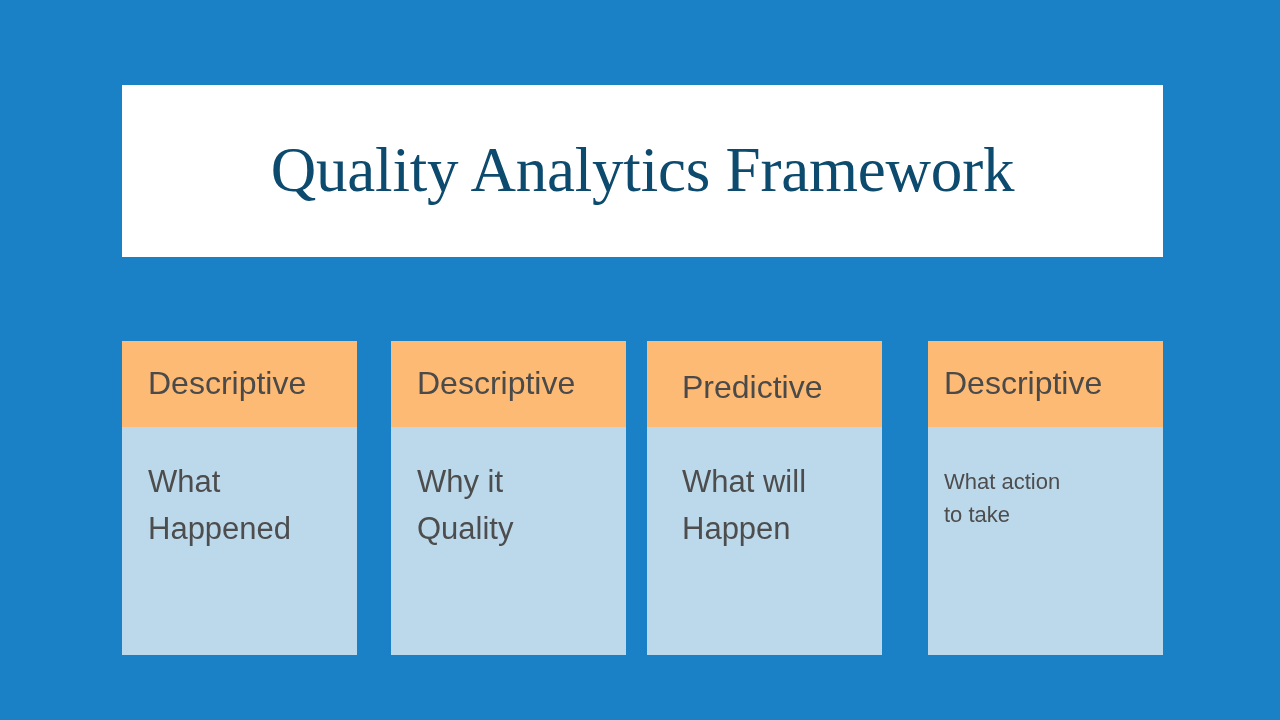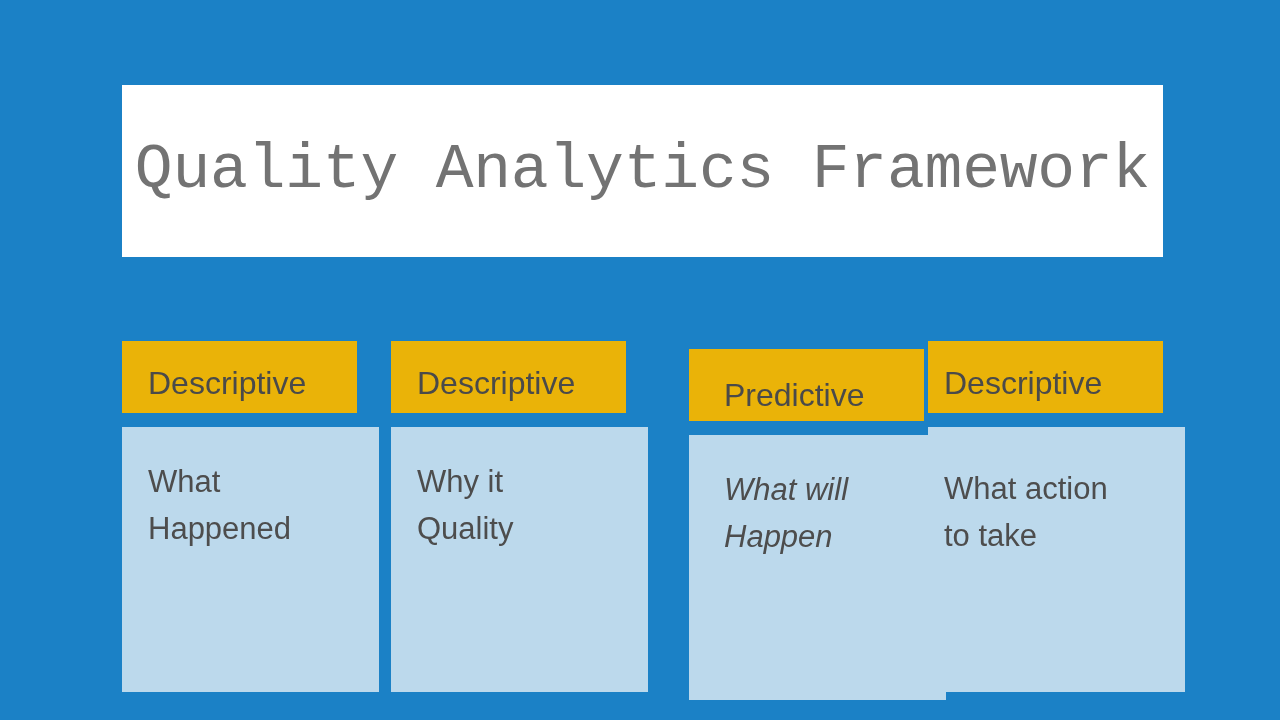--- a/index.html
+++ b/index.html
@@ -29,24 +29,24 @@
     left: 122px;
     top: 85px;
     width: 1041px;
     height: 172px;
     background: #ffffff;
     display: flex;
     align-items: center;
     justify-content: center;
   }
   #title-text {
-    font-family: Liberation Mono, monospace;
+    font-family: Liberation Serif, serif;
     font-size: 63px;
     font-weight: 400;
-    color: #737373;
+    color: #0c4a6e;
     letter-spacing: -0.2px;
     line-height: 1;
     white-space: nowrap;
     transform: translateY(-1px);
     text-align: center;
   }
 
   
   #cards {
     position: absolute;
@@ -56,30 +56,30 @@
     height: 311px;
   }
   .card {
     position: absolute;
     top: 0;
     width: 235px;
     height: 311px;
   }
   .card.c0 { left: 0px; }
   .card.c1 { left: 269px; }
-  .card.c2 { left: 567px; margin-top: 8px; }
+  .card.c2 { left: 525px; }
   .card.c3 { left: 806px; }
 
   .card-header {
     position: absolute;
     left: 0;
     top: 0;
     width: 100%;
-    height: 72px;
-    background: #eab308;
+    height: 86px;
+    background: #fdba74;
     box-sizing: border-box;
   }
   .card-header-text {
     position: absolute;
     left: 26px;
     top: 24px;
     font-family: "Liberation Sans", sans-serif;
     font-size: 32px;
     font-weight: 400;
     color: #4a4a4a;
@@ -88,38 +88,37 @@
   }
   
   .card.c2 .card-header-text { top: 28px; left: 35px; }
   .card.c3 .card-header-text { top: 24px; left: 16px; }
 
   .card-body {
     position: absolute;
     left: 0;
     top: 86px;
     width: 100%;
-    height: 265px;
+    height: 228px;
     background: #bcd9ec;
-    padding-left: 22px;
   }
   .card-body-text {
     position: absolute;
     left: 26px;
     top: 31px;
     right: 6px;
     font-family: "Liberation Sans", sans-serif;
     font-size: 31px;
     font-weight: 400;
     color: #4d4d4d;
     line-height: 1.52;
     white-space: pre-line;
   }
-  .card.c2 .card-body-text { left: 35px; font-style: italic; }
-  .card.c3 .card-body-text { left: 16px; top: 38px; font-size: 31px; }
+  .card.c2 .card-body-text { left: 35px; }
+  .card.c3 .card-body-text { left: 16px; top: 38px; font-size: 22px; }
 </style>
 </head>
 <body>
 
 <div id="slide">
 
   <div id="title-card">
     <div id="title-text">Quality Analytics Framework</div>
   </div>
 

